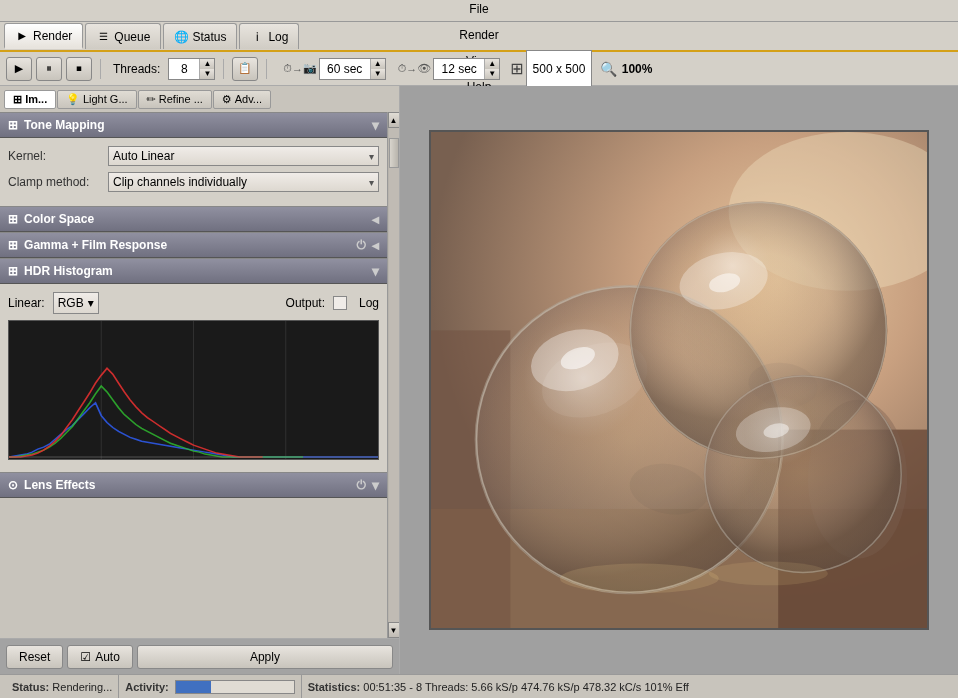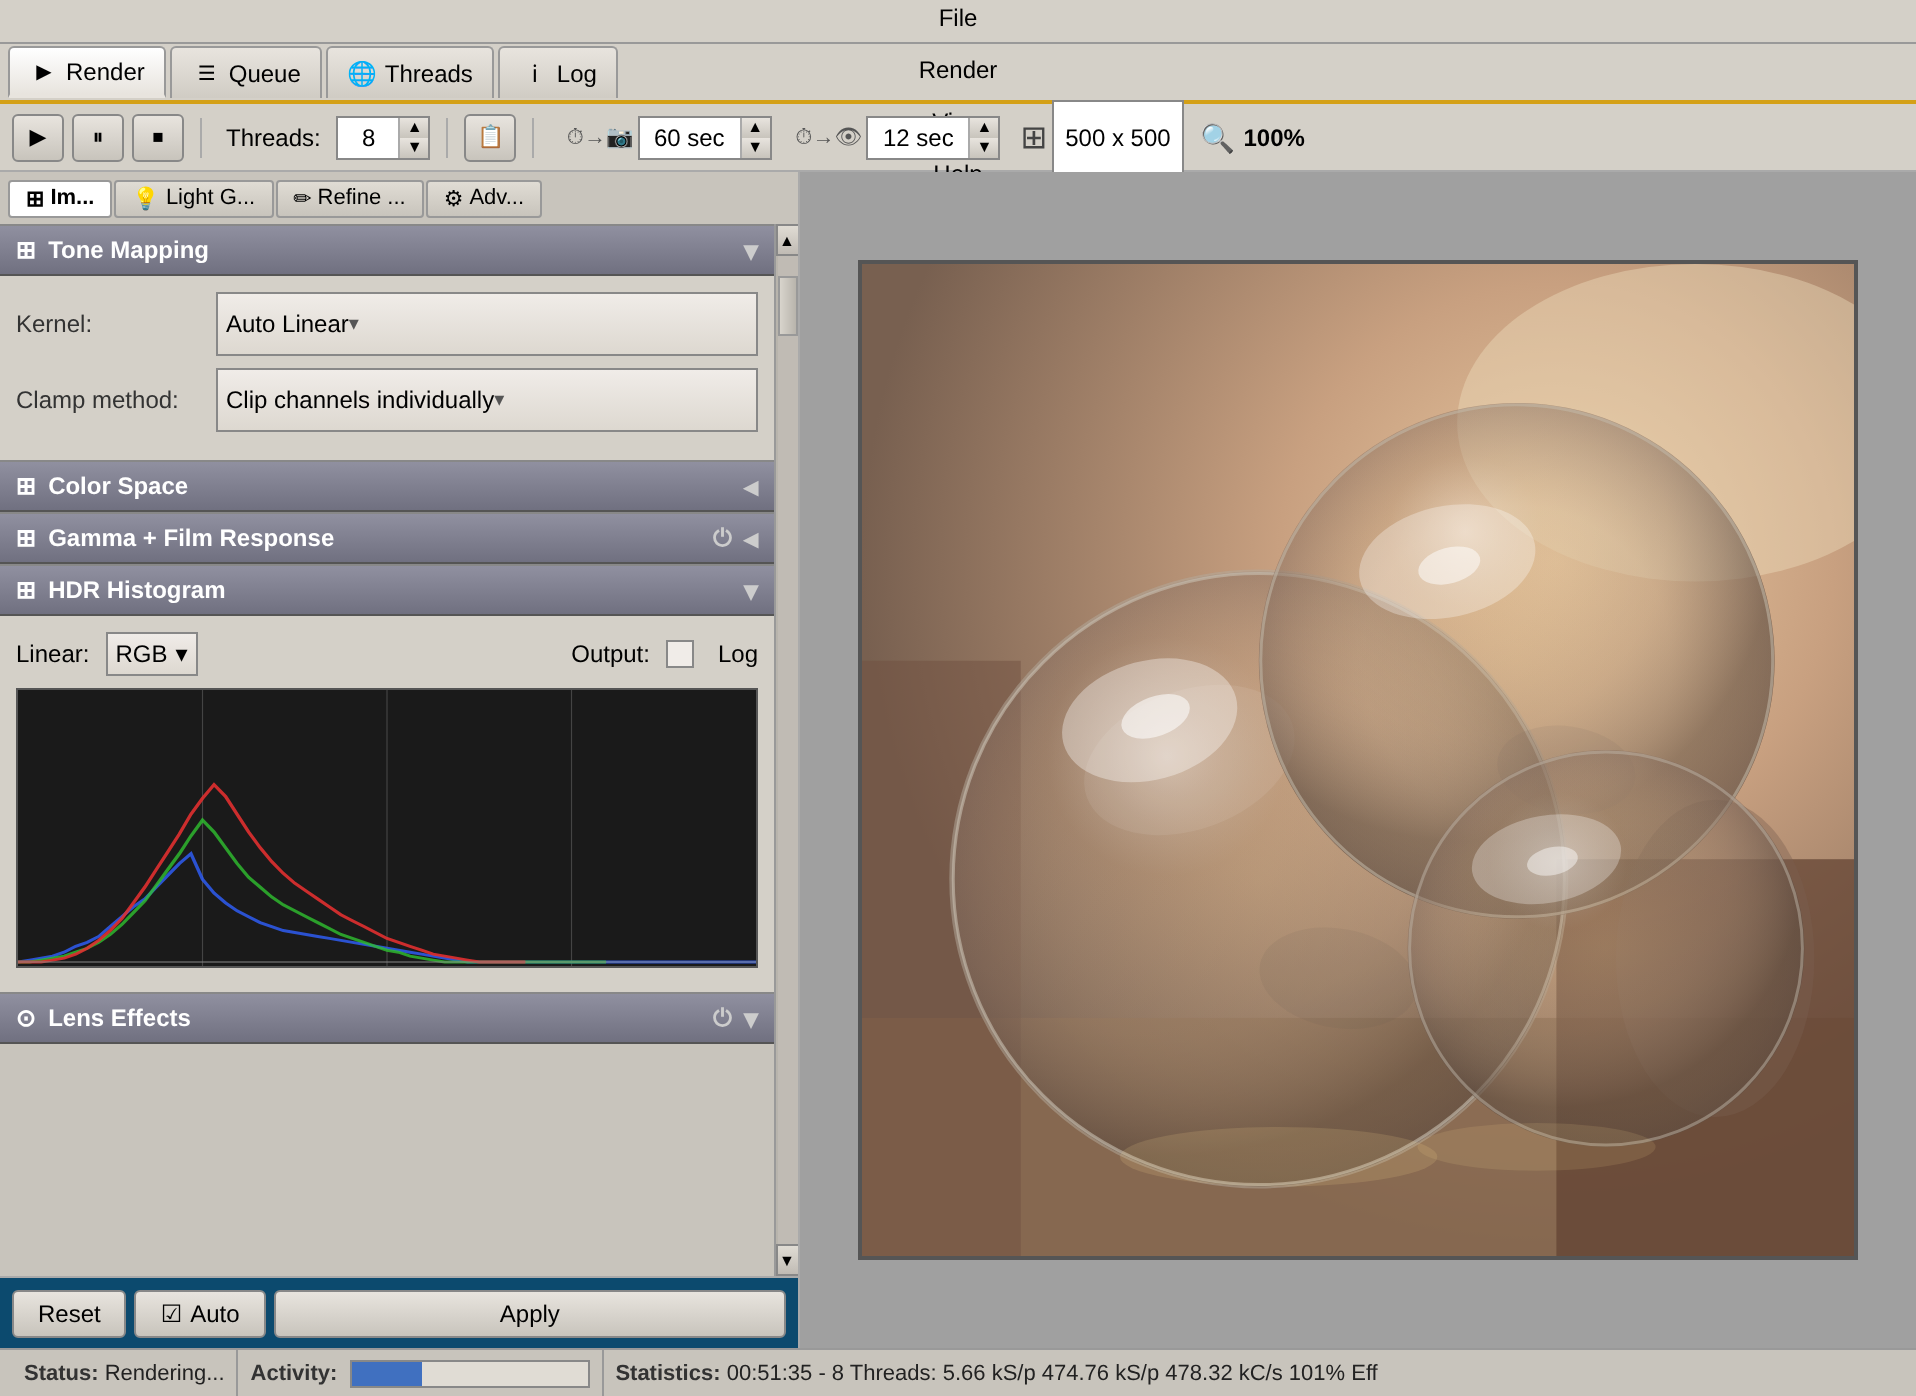--- a/index.html
+++ b/index.html
@@ -285,28 +285,29 @@
       align-items: center;
       margin-bottom: 6px;
     }
     .form-label {
       width: 100px;
       font-size: 12px;
       color: #333;
     }
     .form-select {
       flex: 1;
-      height: 32px;
+      height: 20px;
       background: linear-gradient(to bottom, #f0ece8, #ddd8d0);
       border: 1px solid #888;
       font-size: 12px;
       padding: 0 4px;
       cursor: pointer;
       display: flex;
       align-items: center;
+      justify-content: space-between;
     }
     .select-arrow {
       font-size: 10px;
       color: #555;
     }
 
     
     .channel-row {
       display: flex;
       align-items: center;
@@ -347,21 +348,21 @@
       position: relative;
       overflow: hidden;
     }
     .histogram-canvas {
       width: 100%;
       height: 100%;
     }
 
     
     .bottom-buttons {
-      background: #0c4a6e;
+      background: #a3a3a3;
       border-top: 1px solid #aaa;
       display: flex;
       align-items: center;
       height: 36px;
       padding: 12px 6px;
       gap: 4px;
     }
     .btn {
       padding: 4px 12px;
       background: linear-gradient(to bottom, #e8e4de, #c8c4bc);
@@ -491,21 +492,21 @@
   <div class="top-tab active">
     <span class="tab-icon">▶</span>
     <span>Render</span>
   </div>
   <div class="top-tab">
     <span class="tab-icon">☰</span>
     <span>Queue</span>
   </div>
   <div class="top-tab">
     <span class="tab-icon" style="font-size:12px;">🌐</span>
-    <span>Threads</span>
+    <span>Status</span>
   </div>
   <div class="top-tab">
     <span class="tab-icon" style="font-size:12px;">ℹ</span>
     <span>Log</span>
   </div>
 </div>
 
 <div class="toolbar">
   <div class="toolbar-btn">
     <span>▶</span>

